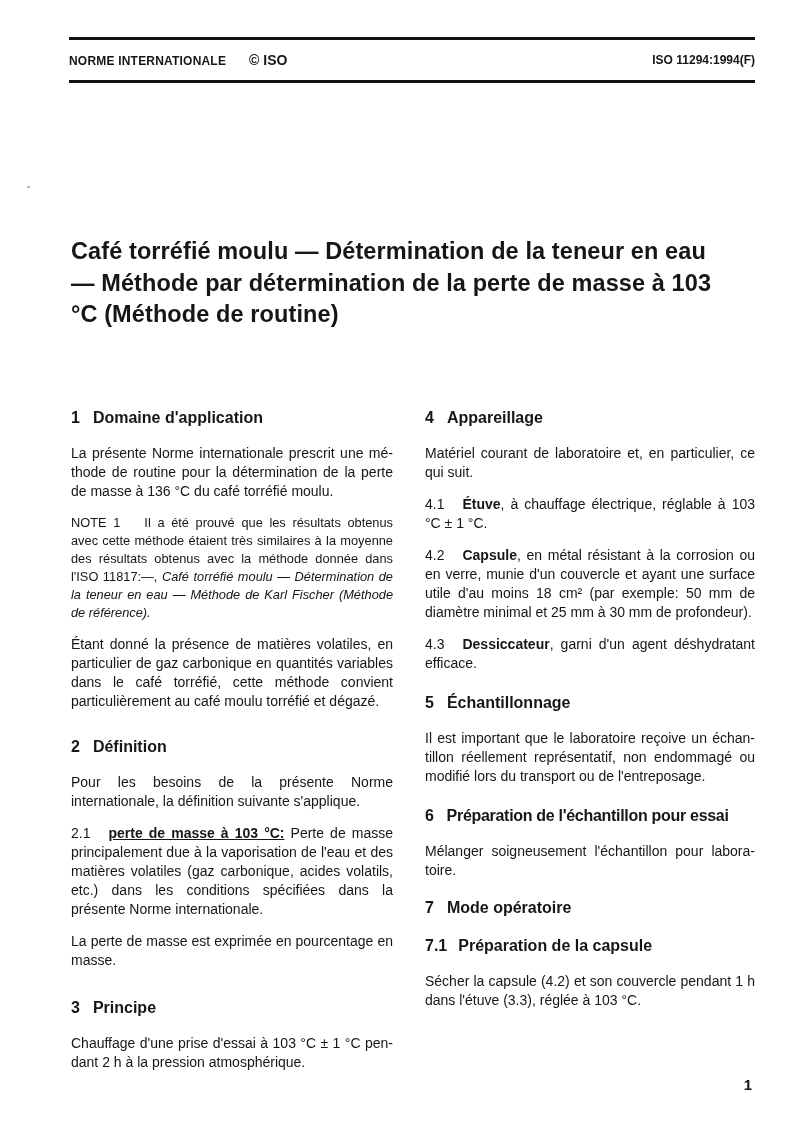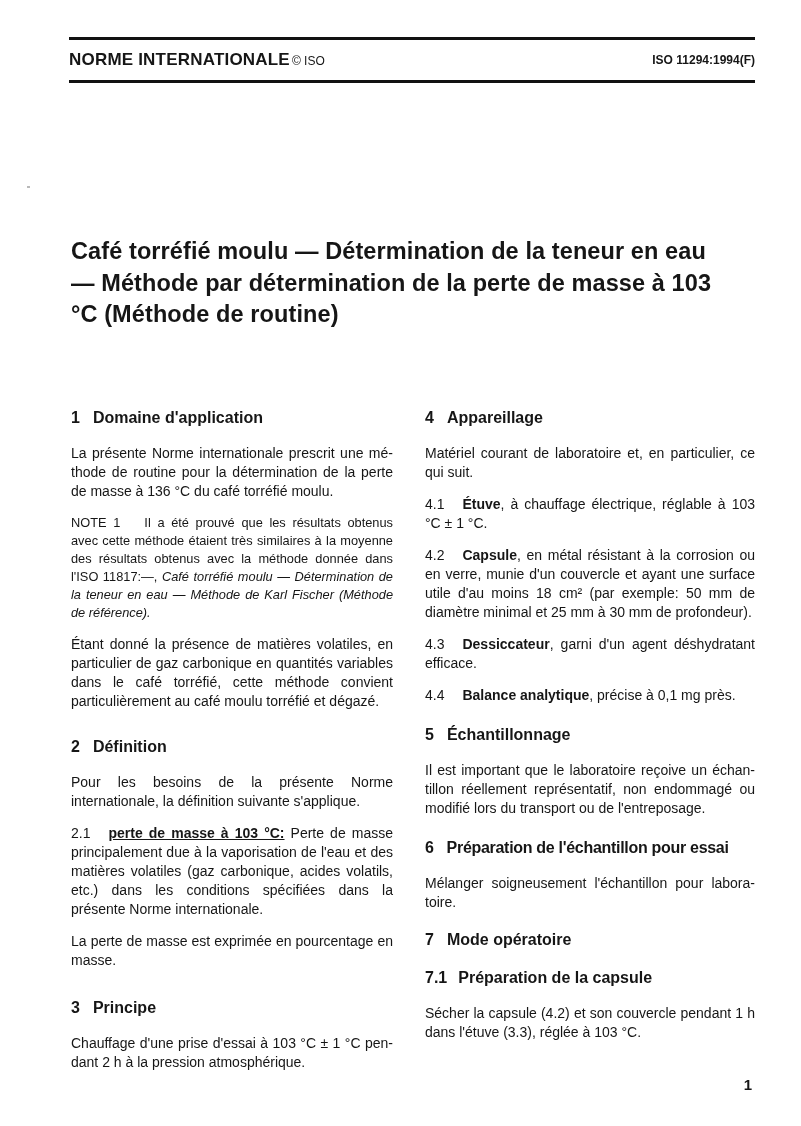--- a/index.html
+++ b/index.html
@@ -13,22 +13,22 @@
     margin:0 auto;
   }
   
   .hdr{
     position:absolute;left:69px;top:37px;width:686px;
     border-top:3px solid #111;
     border-bottom:3px solid #111;
     height:40px;
     display:flex;align-items:center;justify-content:space-between;
   }
-  .hdr .jrnl{font-weight:bold;font-size:17px;letter-spacing:.2px;}
-  .hdr .copy{font-weight:normal;font-size:12px;margin-left:2px;}
+  .hdr .jrnl{font-weight:bold;font-size:12px;letter-spacing:.2px;}
+  .hdr .copy{font-weight:bold;font-size:14px;margin-left:23px;}
   .hdr .ref{font-weight:bold;font-size:12px;}
 
   
   .doc-title{
     position:absolute;left:71px;top:236px;width:655px;
     font-size:23.5px;font-weight:bold;line-height:31.5px;
     letter-spacing:.1px;margin:0;
   }
 
   
@@ -119,23 +119,20 @@
       <p>Matériel courant de laboratoire et, en particulier, ce qui suit.</p>
       <p class="item">
         <span class="item-num">4.1</span><span class="item-label">Étuve</span><span>, à chauffage électrique, réglable à 103 °C ± 1 °C.</span>
       </p>
       <p class="item">
         <span class="item-num">4.2</span><span class="item-label">Capsule</span><span>, en métal résistant à la corrosion ou en verre, munie d'un couvercle et ayant une surface utile d'au moins 18 cm² (par exemple: 50 mm de diamètre minimal et 25 mm à 30 mm de profondeur).</span>
       </p>
       <p class="item">
         <span class="item-num">4.3</span><span class="item-label">Dessiccateur</span><span>, garni d'un agent déshydratant ef­ficace.</span>
       </p>
-      <p class="item">
-        <span class="item-num">4.4</span><span class="item-label">Balance analytique</span><span>, précise à 0,1 mg près.</span>
-      </p>
 
       <div class="sec-h gap3">
         <span class="h-num">5</span><span>Échantillonnage</span>
       </div>
       <p>Il est important que le laboratoire reçoive un échan­tillon réellement représentatif, non endommagé ou modifié lors du transport ou de l'entreposage.</p>
 
       <div class="sec-h gap3 tight">
         <span class="h-num">6</span><span>Préparation de l'échantillon pour essai</span>
       </div>
       <p>Mélanger soigneusement l'échantillon pour labora­toire.</p>

